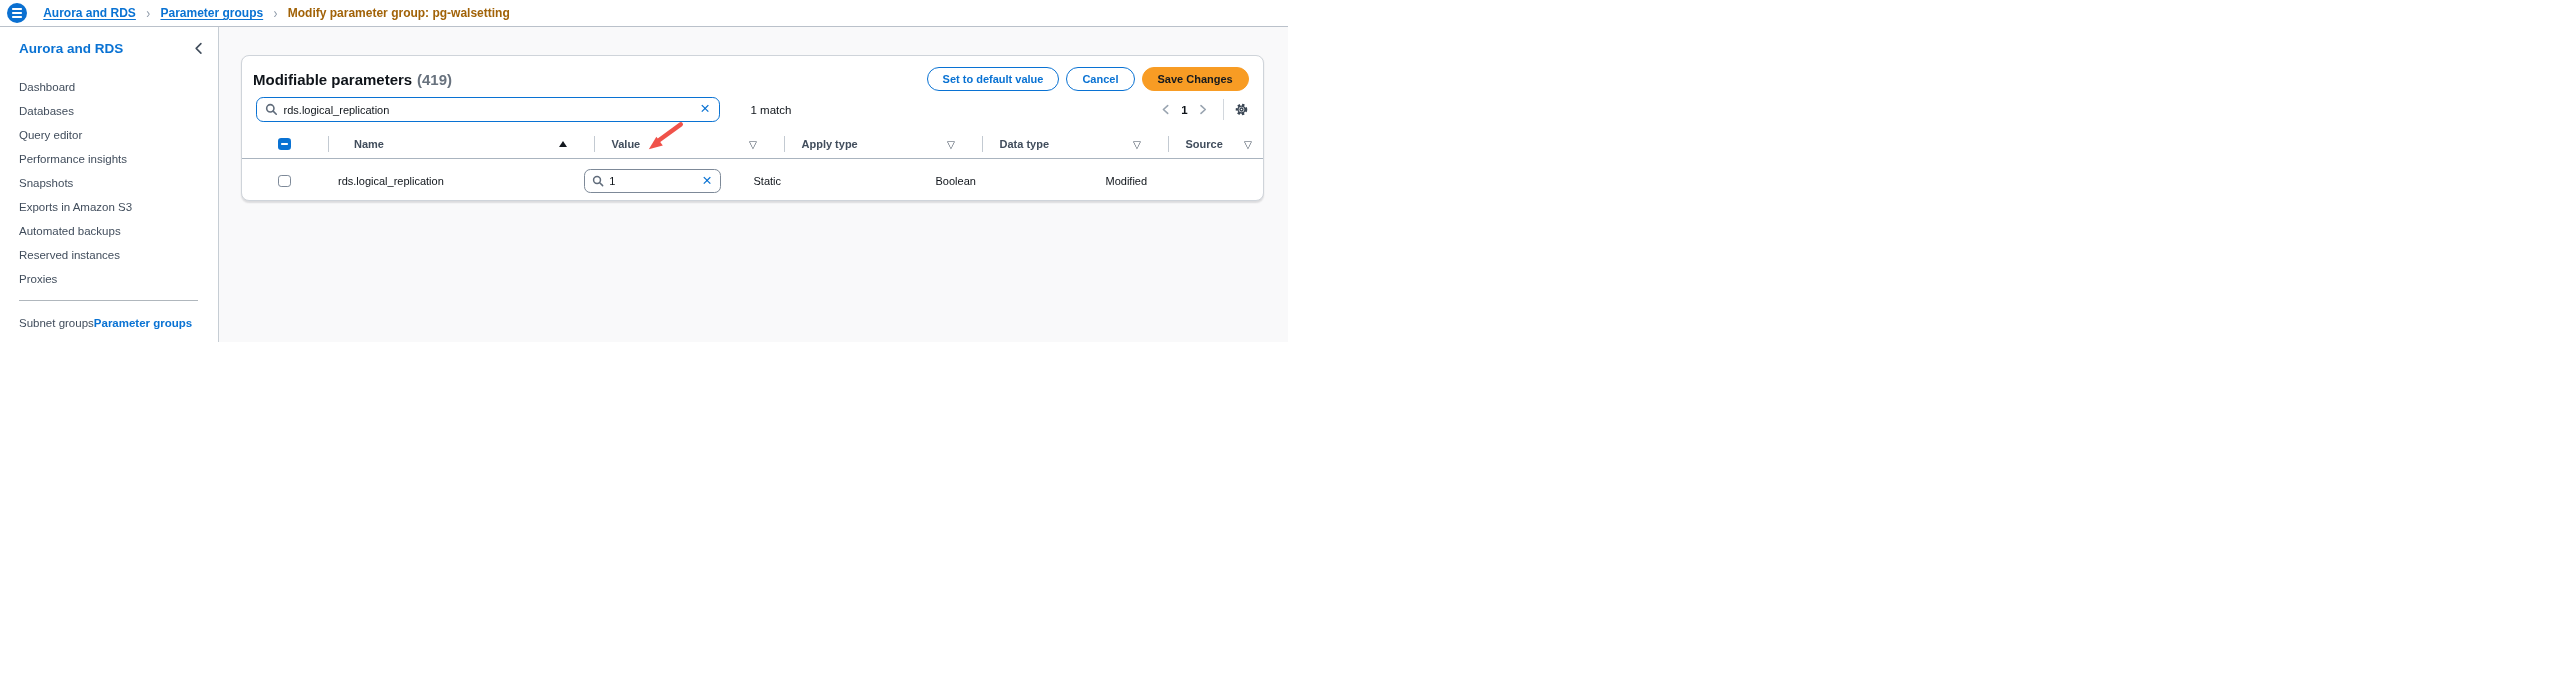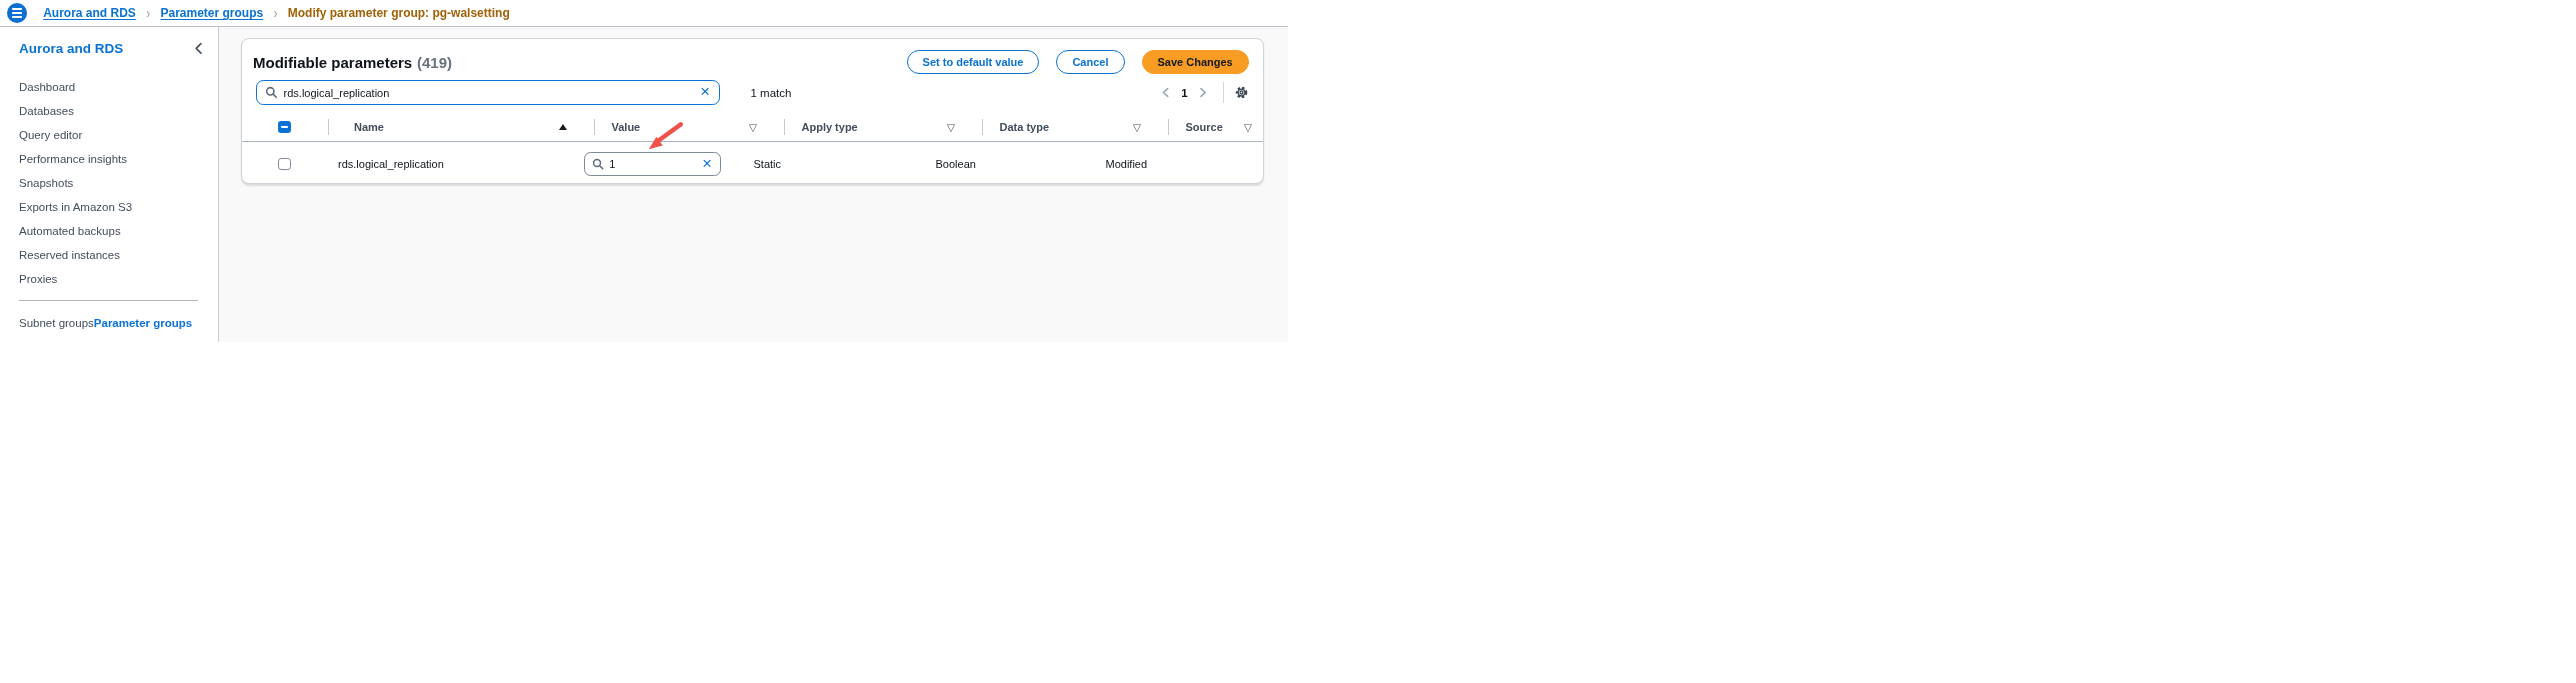--- a/index.html
+++ b/index.html
@@ -26,27 +26,27 @@
   .side-title { color:#0972d3; font-size:13.5px; font-weight:700; cursor:pointer; }
   .collapse-btn { cursor:pointer; display:flex; align-items:center; }
   .nav { margin-top:17.5px; display:flex; flex-direction:column; }
   .nav-item { height:24px; line-height:24px; font-size:11.5px; color:#414d5c; cursor:pointer; }
   .side-divider { border:none; border-top:0.8px solid #b0b7bd; margin:9.5px 20px 0 0; }
   .nav2 { margin-top:9.5px; display:flex; flex-direction:row; }
   .nav-item.active-link { color:#0972d3; font-weight:700; }
 
   
   .main { flex:1; background:#f9f9fa; position:relative; }
-  .card { position:absolute; left:22px; top:11px; width:1023px; height:146px; background:#fff;
+  .card { position:absolute; left:22px; top:28px; width:1023px; height:146px; background:#fff;
           border:0.8px solid #cfd4da; border-radius:8px; box-shadow:0 1.6px 1.6px rgba(15,20,26,.12); }
 
   .card-header { display:flex; align-items:center; justify-content:space-between; padding:11px 14.3px 0 11px; height:35px; }
   .panel-title { font-size:15px; font-weight:800; color:#0f141a; }
   .panel-count { font-size:15px; font-weight:700; color:#68727e; margin-left:4.8px; }
-  .btn-row { display:flex; align-items:center; gap:17px; }
+  .btn-row { display:flex; align-items:center; gap:7px; }
   .btn { height:24px; display:flex; align-items:center; padding:0 15px; border-radius:12.7px;
          border:1.6px solid #0972d3; background:#fff; color:#0972d3; font-size:11px; font-weight:700;
          font-family:"Liberation Sans", sans-serif; cursor:pointer; white-space:nowrap; }
   .btn.primary { background:#f89c24; border-color:#f89c24; color:#14191f; }
 
   .toolbar { display:flex; align-items:center; padding:6.4px 14.3px 0 13.5px; height:31px; }
   .searchbox { width:464px; height:25px; border:1.6px solid #0972d3; border-radius:7.2px; background:#fff;
                display:flex; align-items:center; padding:0 8px 0 8px; gap:6.4px; }
   .searchbox input { border:none; outline:none; flex:1; font-size:11px; color:#0f141a;
                      font-family:"Liberation Sans", sans-serif; background:transparent; }

